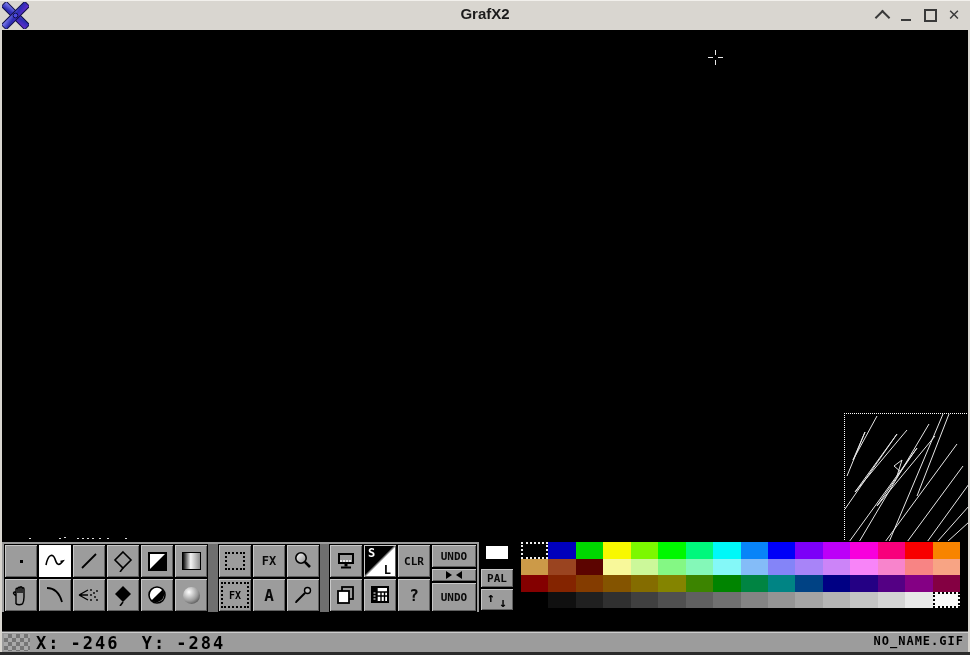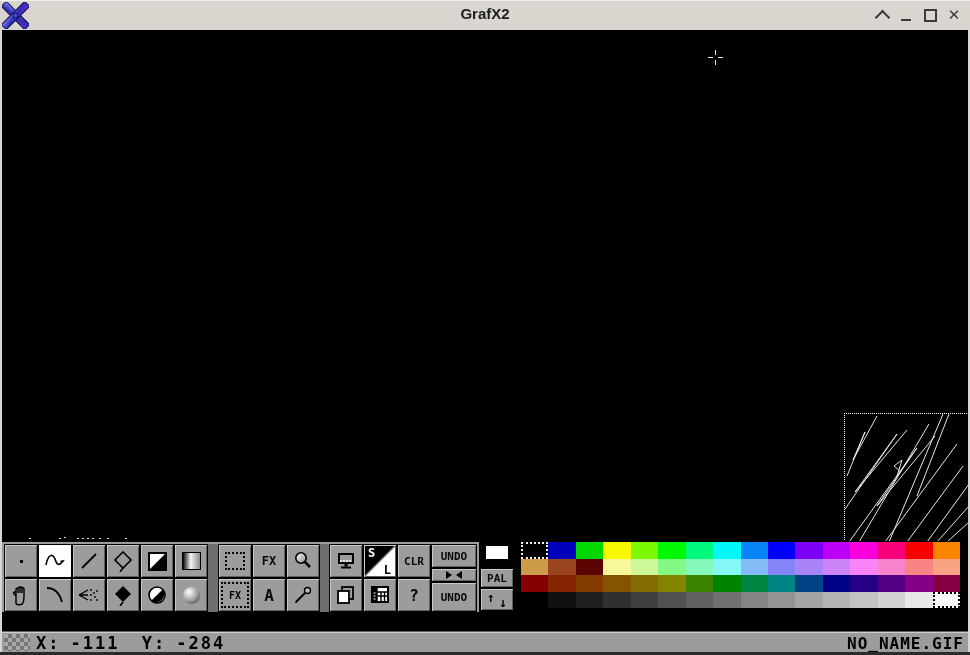--- a/index.html
+++ b/index.html
@@ -77,21 +77,21 @@
   .tri-dn{width:0;height:0;border:5px solid transparent;border-top:7px solid #000;margin-top:5px;}
   .tri-up{width:0;height:0;border:5px solid transparent;border-bottom:7px solid #000;margin-bottom:5px;}
   .layer-field{position:absolute;left:283px;top:2px;width:120px;height:16px;background:#fff;border:1px solid #7c7c7c;
     box-sizing:border-box;display:flex;align-items:center;justify-content:center;font-weight:bold;font-size:13px;color:#000;}
   
   .statusbar{position:absolute;left:2px;top:631px;width:966px;height:21px;background:#9c9c9c;
     border-top:1px solid #5f5f5f;box-sizing:border-box;box-shadow:inset 0 1px 0 #cfcfcf;}
   .status-checker{position:absolute;left:2px;top:2px;width:26px;height:17px;}
   .coords{position:absolute;left:34px;top:1px;font-weight:bold;font-size:17px;letter-spacing:2px;color:#000;}
   .coords span{margin-right:10px;}
-  .filename{position:absolute;right:4px;top:2px;font-weight:bold;font-size:16px;letter-spacing:1px;color:#000;}
+  .filename{position:absolute;right:4px;top:2px;font-weight:bold;font-size:12px;letter-spacing:1px;color:#000;}
   svg{display:block;}
 </style>
 </head>
 <body>
 
 <div id="app">
 
   <div class="titlebar">
     <span class="app-icon">
       <svg width="27" height="27" viewBox="0 0 27 27">
@@ -396,19 +396,19 @@
         <div class="swatch" style="background: rgb(212, 212, 212);"></div>
         <div class="swatch" style="background: rgb(232, 232, 232);"></div>
         <div class="swatch selbg" style="background: rgb(248, 248, 248);"></div>
       </div>
   </div>
 
 
   <div class="statusbar">
     <div class="status-checker checker"></div>
     <div class="coords">
-      <span>X:</span><span>-111</span>
+      <span>X:</span><span>-246</span>
       <span>Y:</span><span>-284</span>
     </div>
     <div class="filename">NO_NAME.GIF</div>
   </div>
 
 </div>
 
 </body></html>

